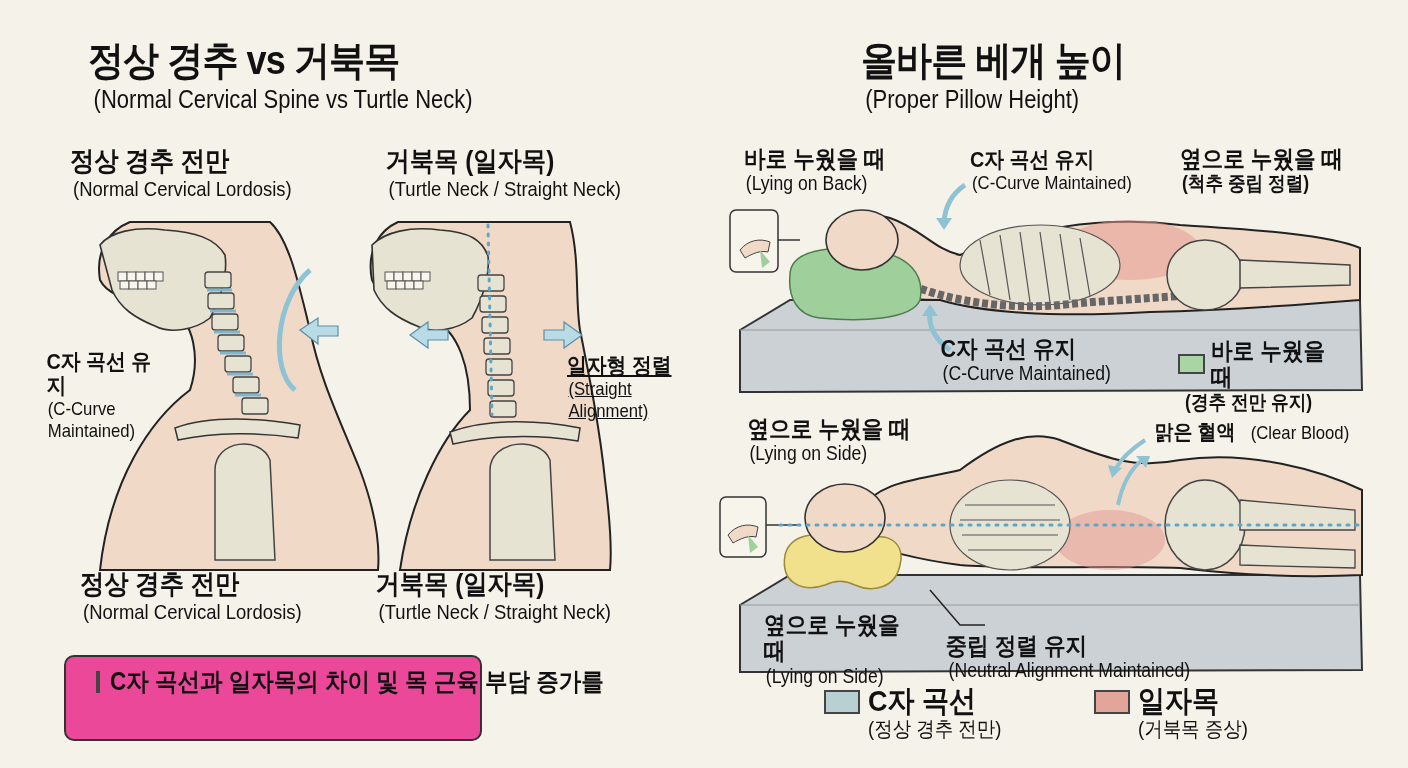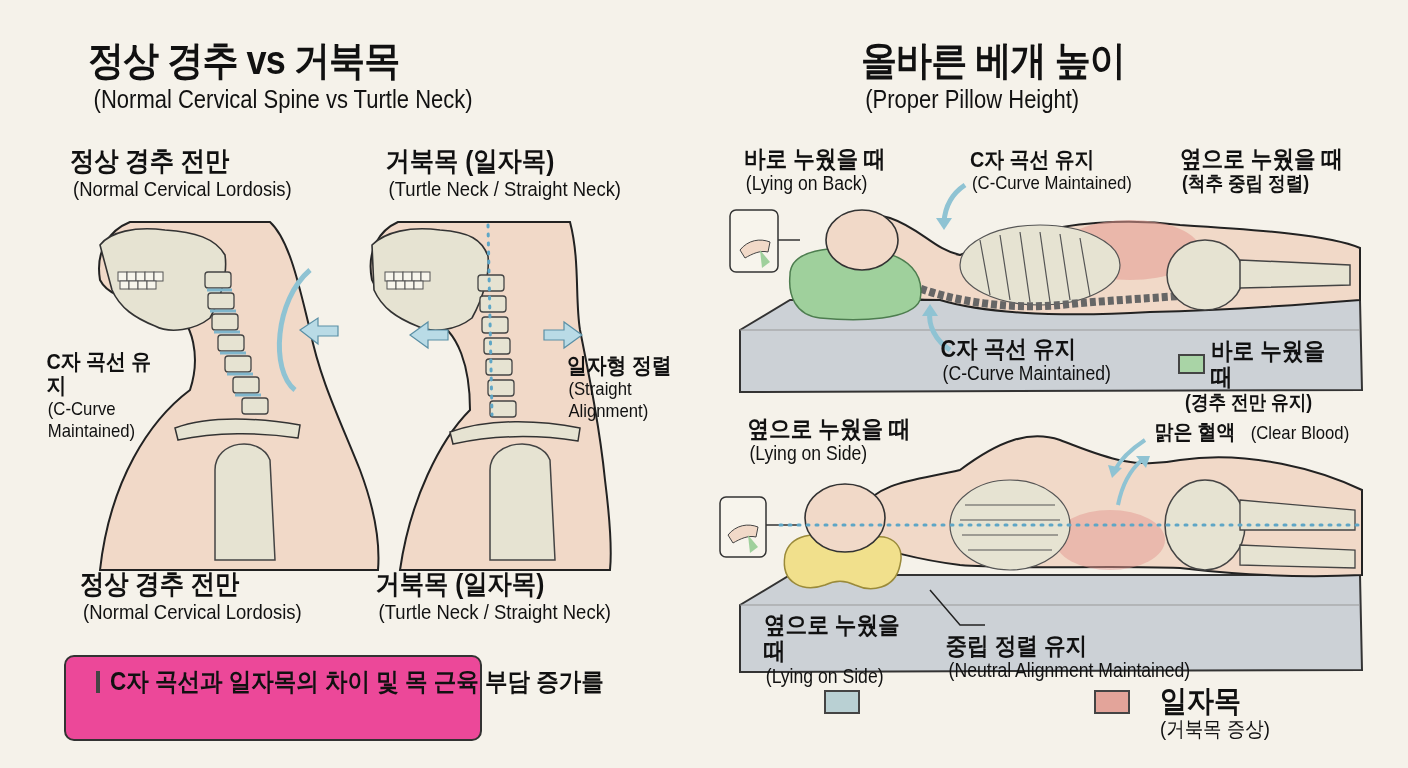--- a/index.html
+++ b/index.html
@@ -123,21 +123,21 @@
     <rect x="488" y="380" width="26" height="16" rx="3"></rect>
     <rect x="490" y="401" width="26" height="16" rx="3"></rect>
   </g>
   <line x1="488" y1="225" x2="492" y2="415" stroke="#5ea6c6" stroke-width="3" stroke-dasharray="2 7" stroke-linecap="round"></line>
   <path d="M450 432 C490 418 540 420 580 428 L578 441 C540 435 495 435 453 444 Z" fill="#e6e3d2" stroke="#333" stroke-width="1.5"></path>
   <path d="M490 470 C490 440 540 435 550 460 L555 560 L490 560 Z" fill="#e6e3d2" stroke="#444" stroke-width="1.5"></path>
   <polygon points="410,335 428,322 428,330 448,330 448,340 428,340 428,348" fill="#b9dbe6" stroke="#5a8fa5" stroke-width="1.2"></polygon>
   <polygon points="582,335 564,322 564,330 544,330 544,340 564,340 564,348" fill="#b9dbe6" stroke="#5a8fa5" stroke-width="1.2"></polygon>
 </svg>
 
-<div class="abs ctr" style="left:560px; top:354px; width:140px;">
+<div class="abs ctr" style="left:560px; top:354px; width:140px;text-decoration:underline;">
   <div class="lbl">일자형 정렬</div>
   <div class="lblsub">(Straight</div>
   <div class="lblsub">Alignment)</div>
 </div>
 
 <div class="abs ctr" style="left:65px; top:570px; width:300px;">
   <div class="h2">정상 경추 전만</div>
   <div class="h2sub">(Normal Cervical Lordosis)</div>
 </div>
 
@@ -261,20 +261,24 @@
   <div class="lbl-r">옆으로 누웠을 때</div>
   <div class="lblsub-r">(Lying on Side)</div>
 </div>
 <div class="abs ctr" style="left:930px; top:633px; width:310px;">
   <div class="lbl-r">중립 정렬 유지</div>
   <div class="lblsub-r">(Neutral Alignment Maintained)</div>
 </div>
 
 <div class="legend-item" style="left:824px; top:686px;">
   <span class="swatch" style="width:36px; height:24px; background:#b9d0d3; margin:4px 8px 0 0;"></span>
-</div>
-<div class="legend-item" style="left:1094px; top:686px;gap:22px;">
+  <div>
+    <div class="legend-main">C자 곡선</div>
+    <div class="legend-sub">(정상 경추 전만)</div>
+  </div>
+</div>
+<div class="legend-item" style="left:1094px; top:686px;">
   <span class="swatch" style="width:36px; height:24px; background:#e3a49a; margin:4px 8px 0 0;"></span>
   <div>
     <div class="legend-main">일자목</div>
     <div class="legend-sub">(거북목 증상)</div>
   </div>
 </div>
 
 </body></html>

